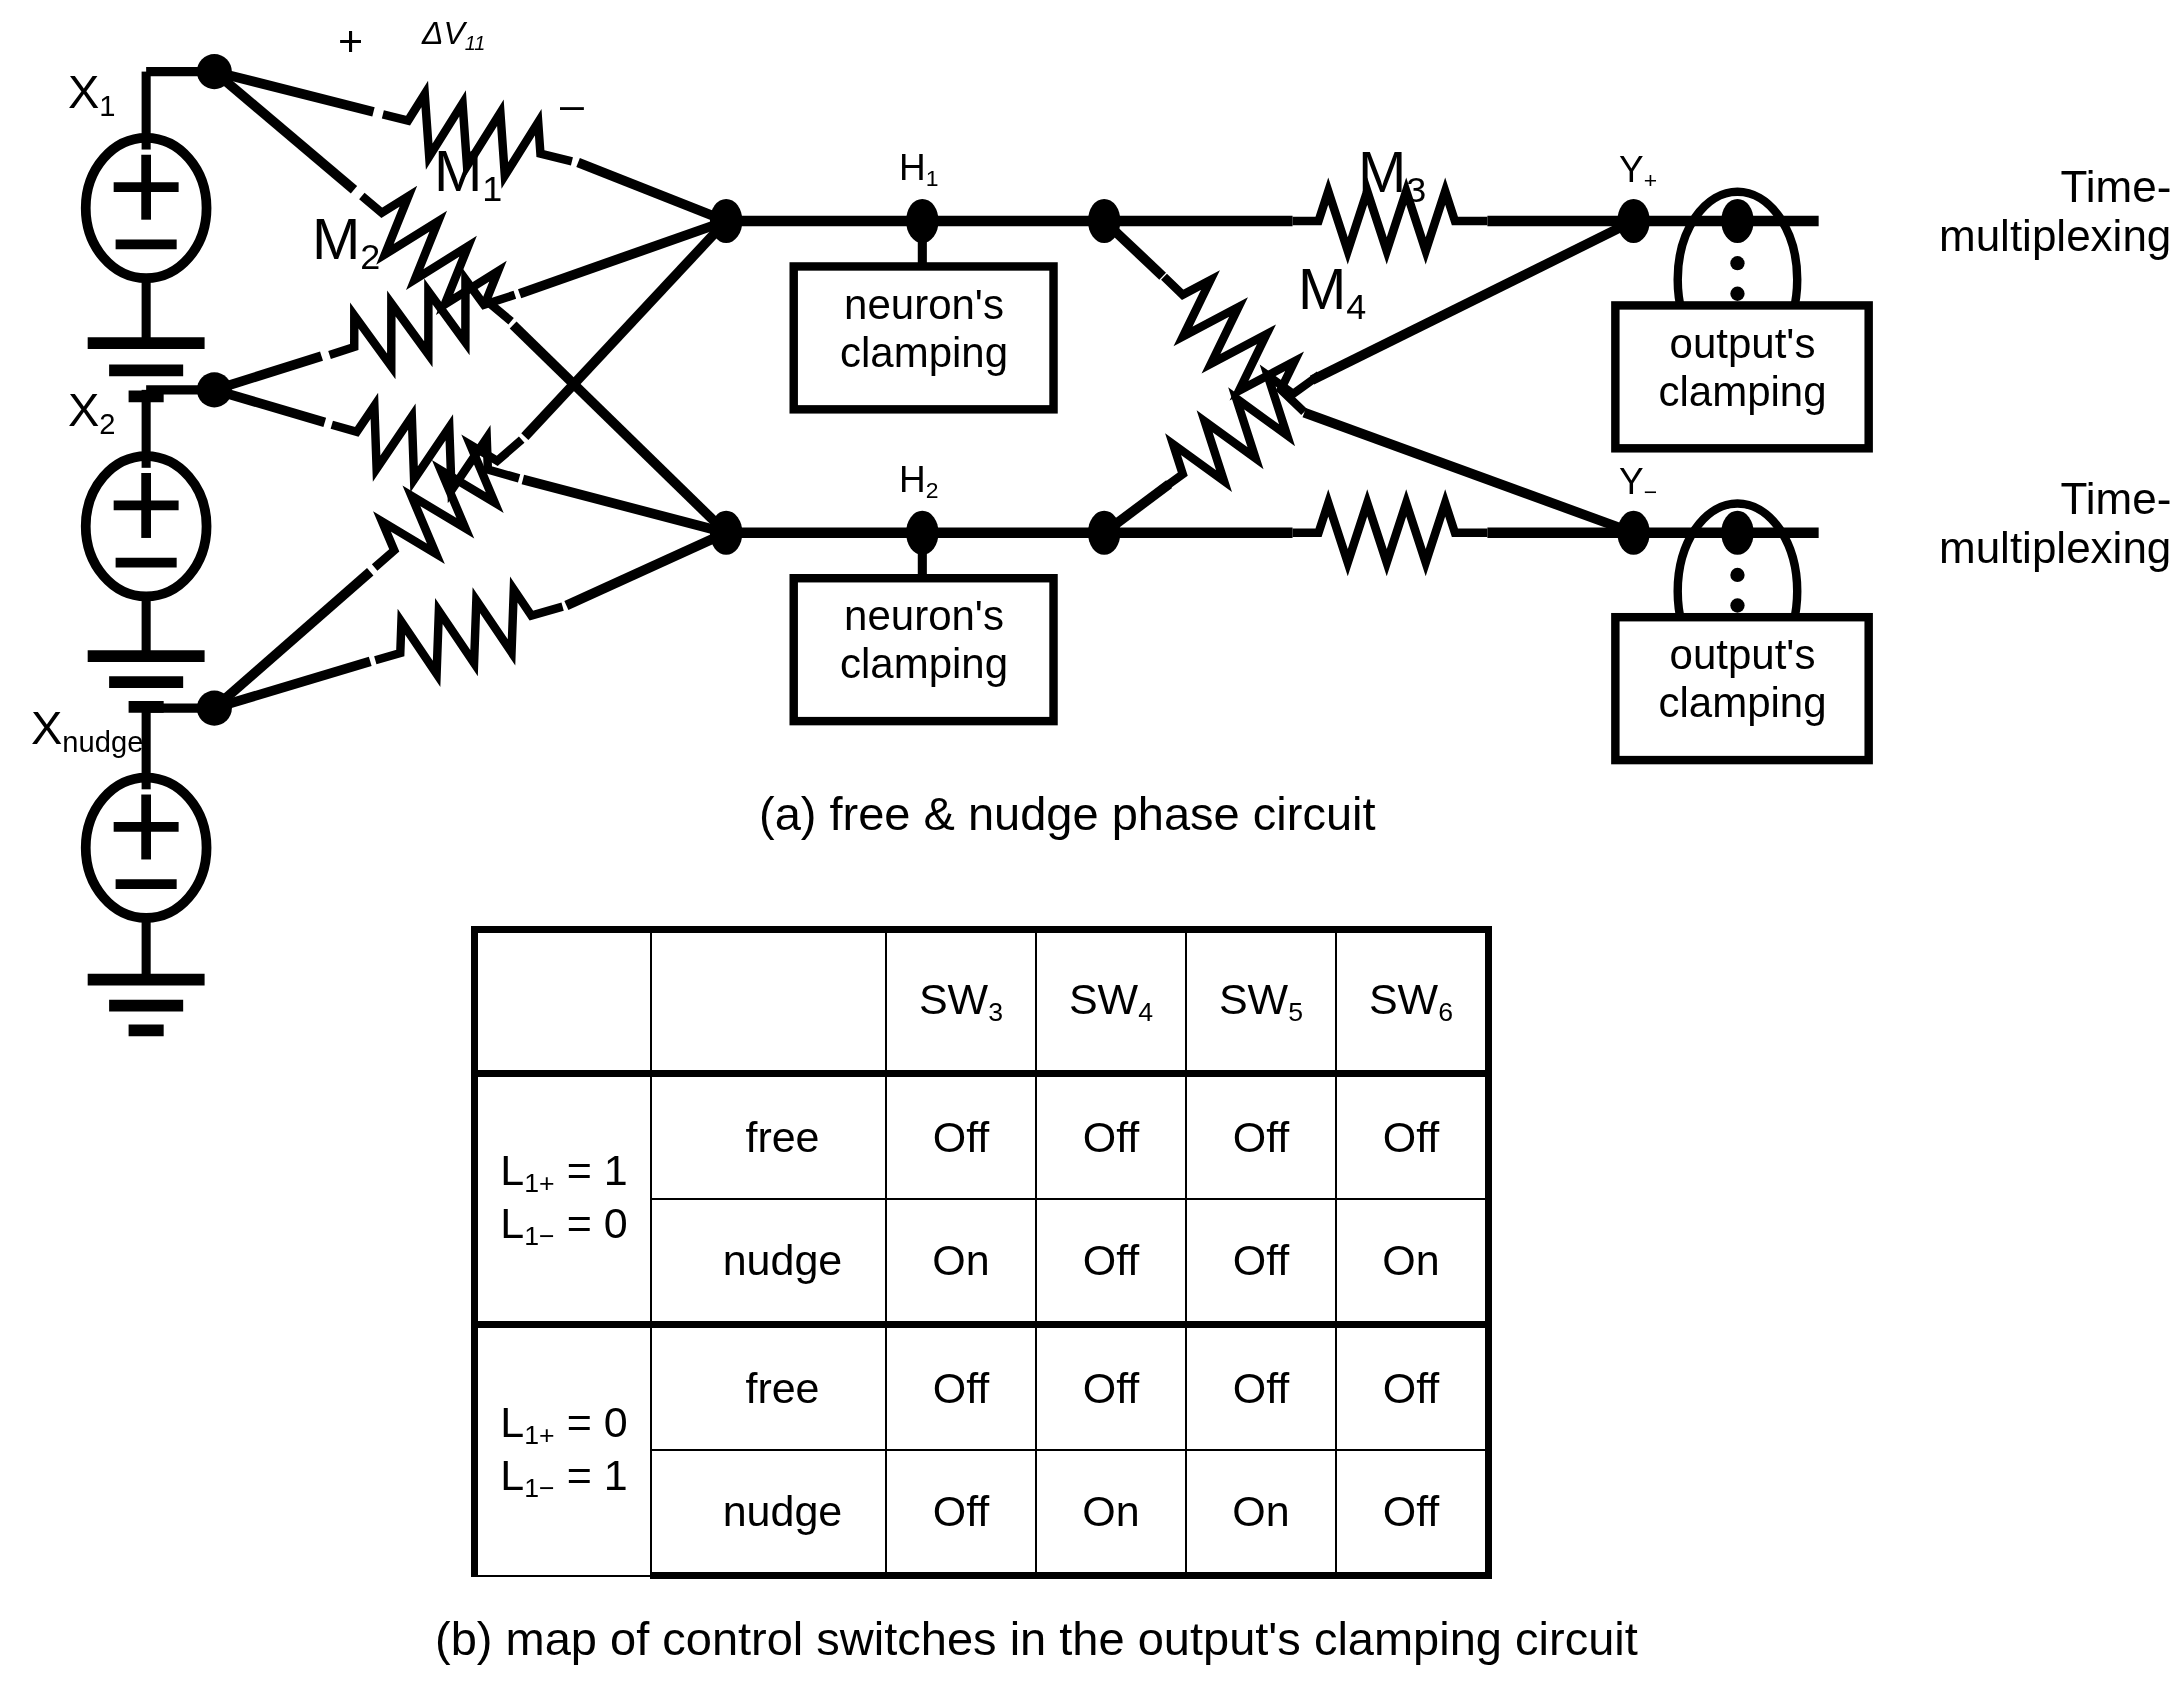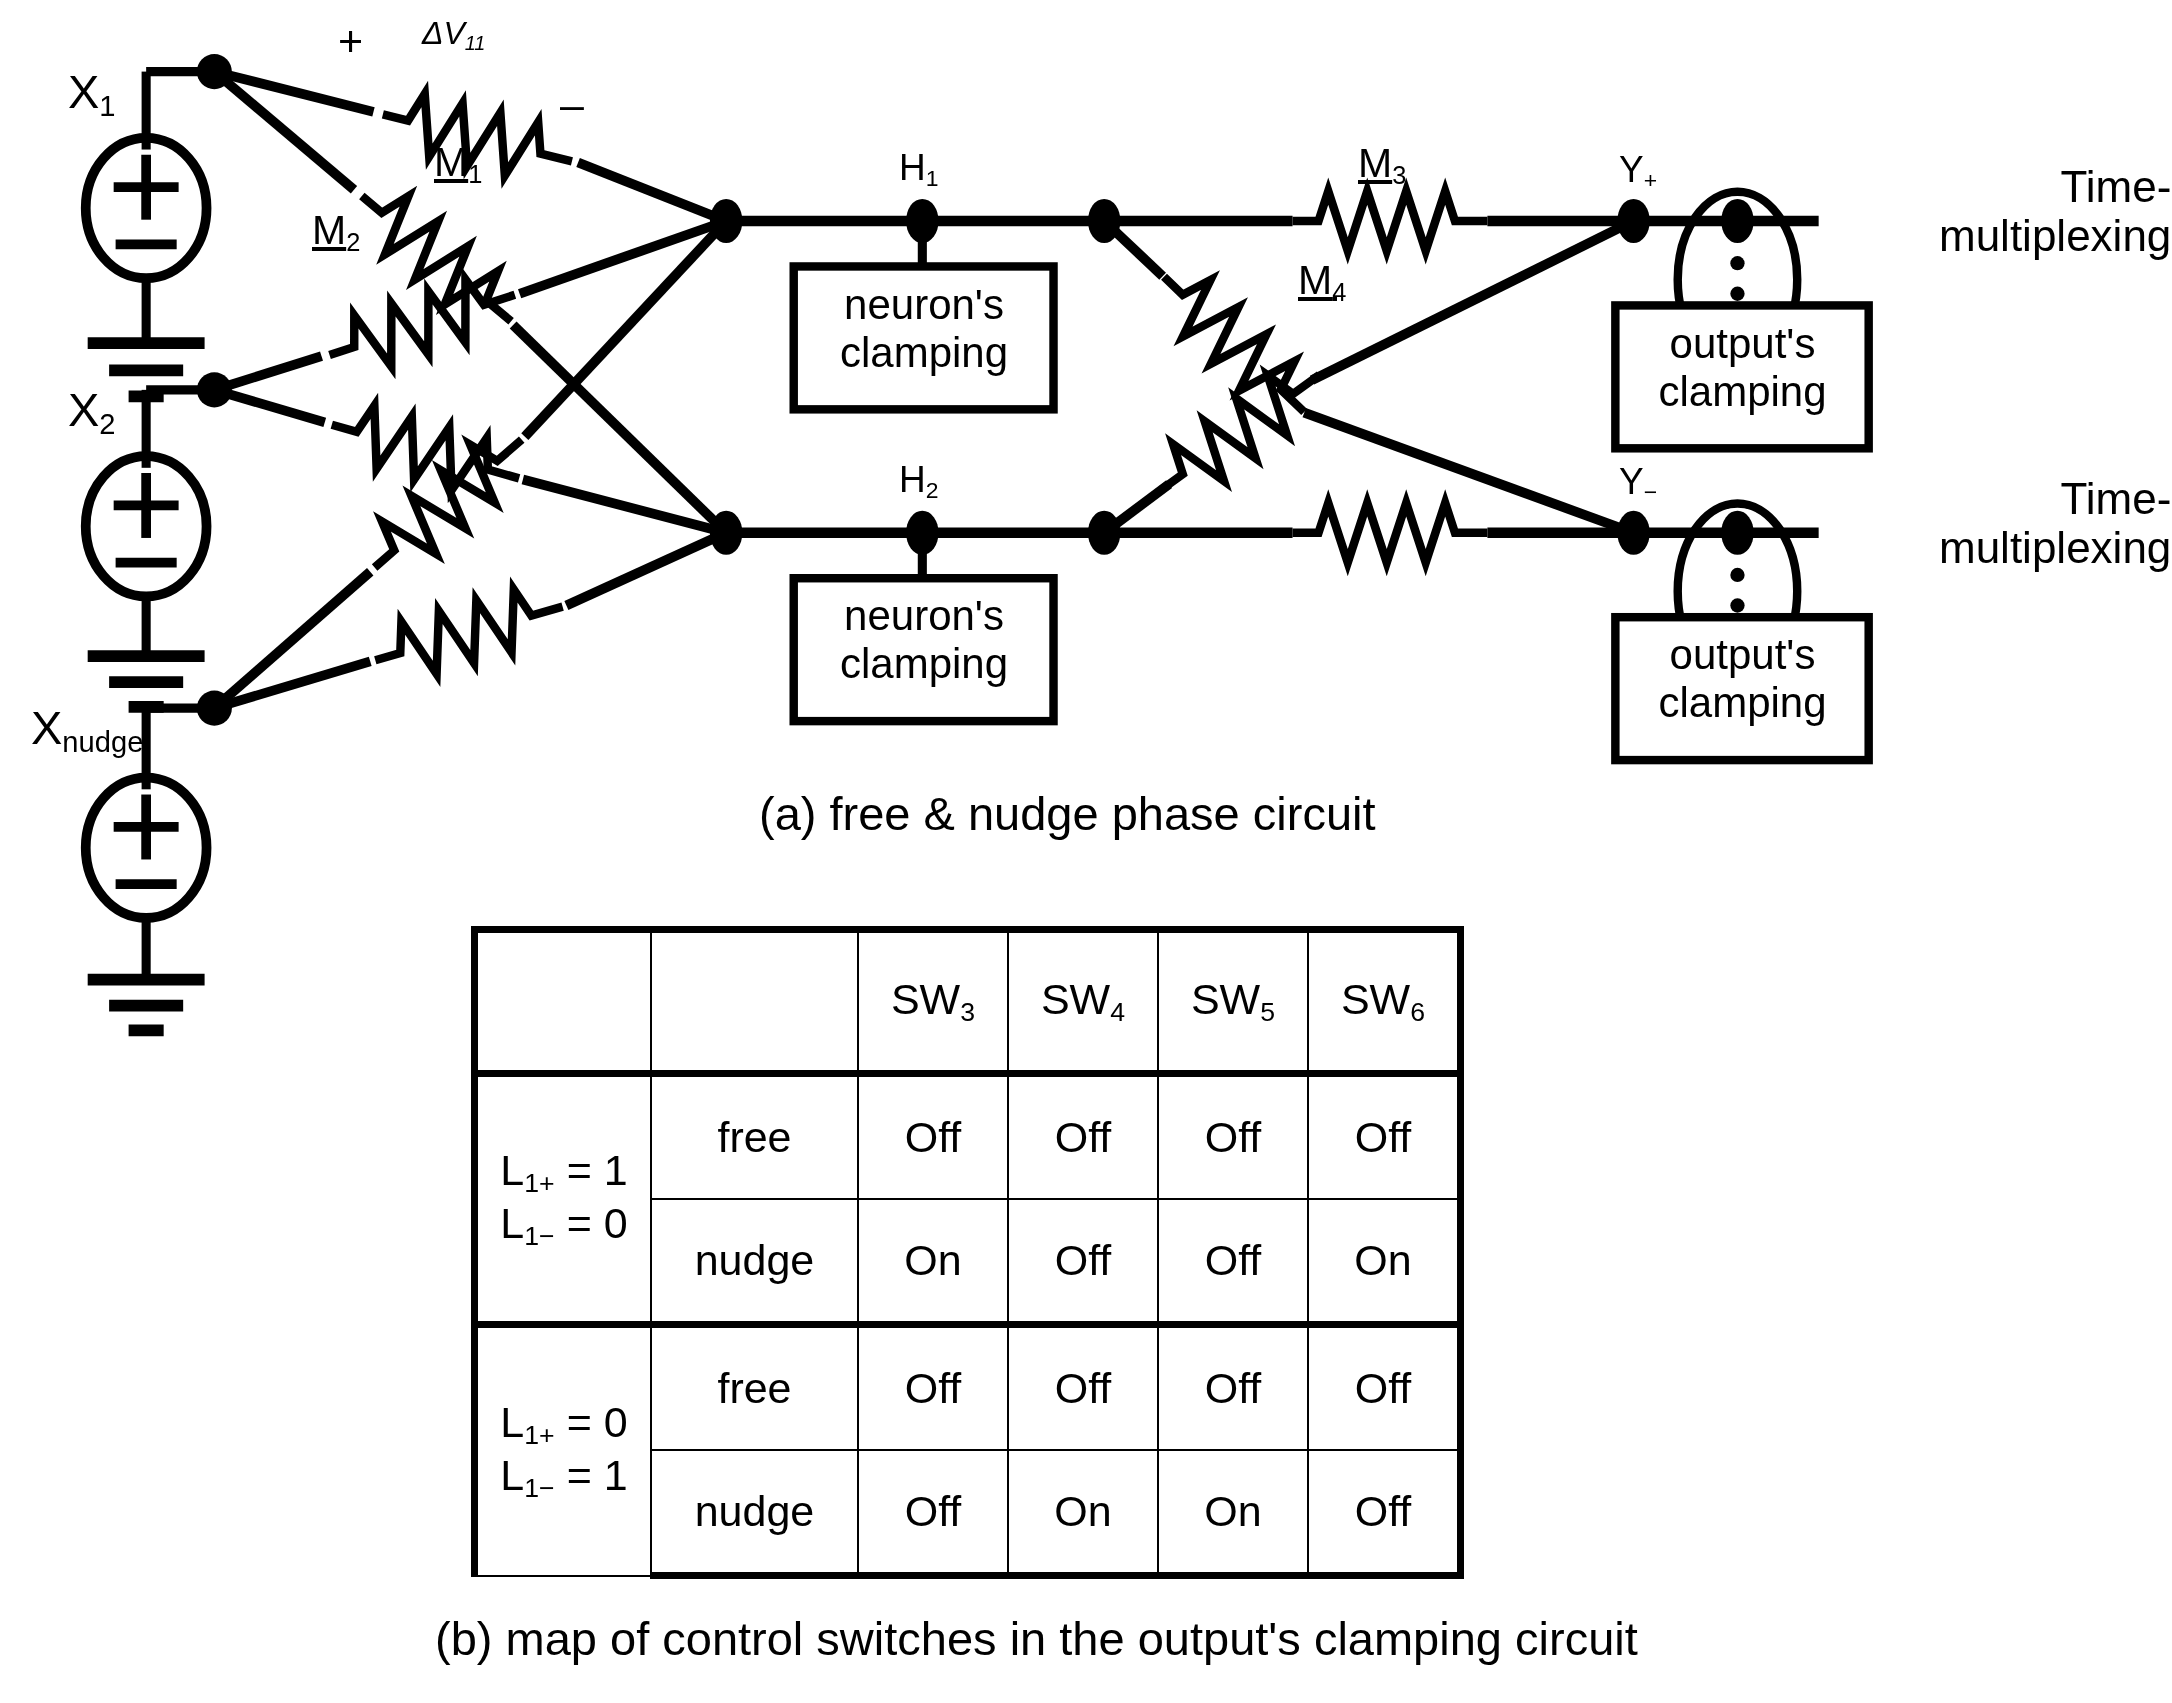--- a/index.html
+++ b/index.html
@@ -3,33 +3,33 @@
 <meta charset="utf-8">
 <style>
   html,body{margin:0;padding:0;background:#ffffff;}
   body{width:2172px;height:1704px;position:relative;overflow:hidden;
        font-family:"Liberation Sans", sans-serif; color:#000;}
   #fig{position:absolute;left:0;top:0;width:2172px;height:1704px;}
   .lbl{position:absolute;white-space:nowrap;line-height:1;}
   sub{font-size:0.62em;vertical-align:-0.28em;}
   .srclabel{font-size:47px;}
   .nodelabel{font-size:37px;}
-  .mlabel{font-size:41px;text-decoration:underline;}
+  .mlabel{font-size:58px;}
   .polarity{font-size:43px;}
   .dv{font-size:32px;font-style:italic;}
   .tmux{font-size:44px;line-height:1.12;text-align:right;}
   .boxtext{position:absolute;font-size:42px;line-height:1.14;text-align:center;}
   .caption{position:absolute;font-size:47px;white-space:nowrap;}
   
   #tbl{position:absolute;left:471px;top:926px;border-collapse:collapse;}
   #tbl td{border:2.6px solid #000;font-size:43px;text-align:center;vertical-align:middle;padding:0;}
   #tbl td.sw{width:148px;height:0;margin-left:48px;}
   #tbl .hdr{height:144px;}
   #tbl .grp{width:172px;}
-  #tbl .ph{width:205px;}
+  #tbl .ph{width:205px;padding-left:28px;}
   #tbl .body td{height:121px;}
   .thickTop{border-top-width:7.1px !important;}
   .thickBot{border-bottom-width:7.1px !important;}
   .thickL{border-left-width:7.1px !important;}
   .thickR{border-right-width:7.1px !important;}
 </style>
 </head>
 <body>
 
 <svg id="fig" viewBox="0 0 3344 2623" xmlns="http://www.w3.org/2000/svg">

